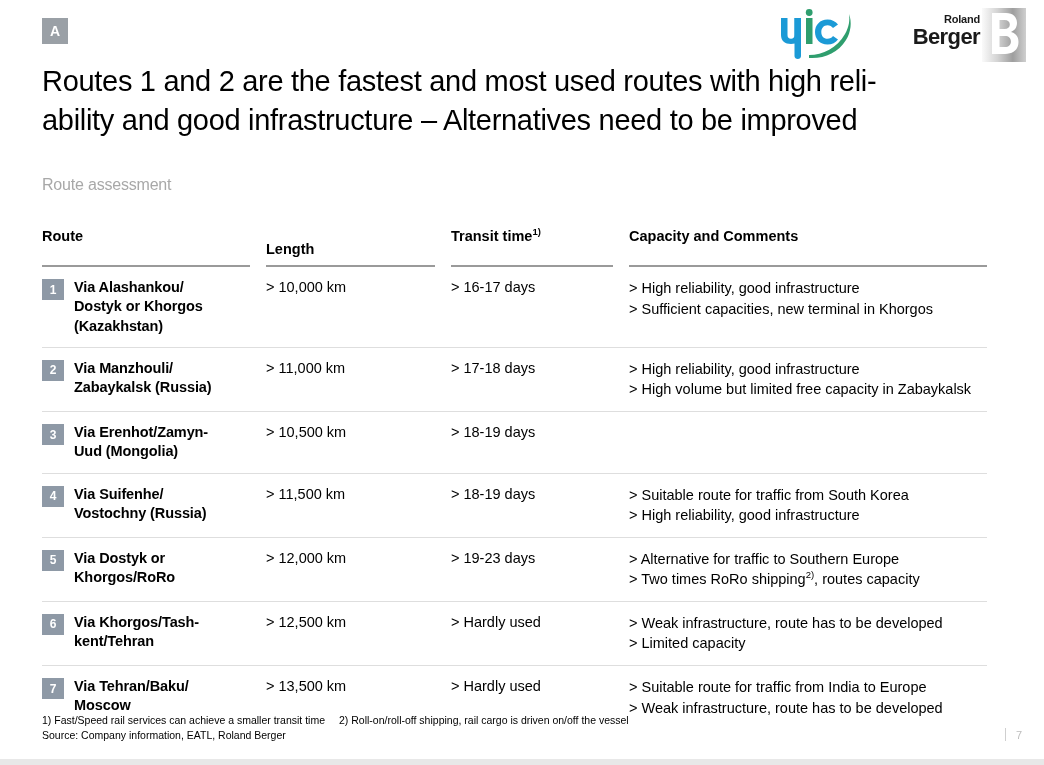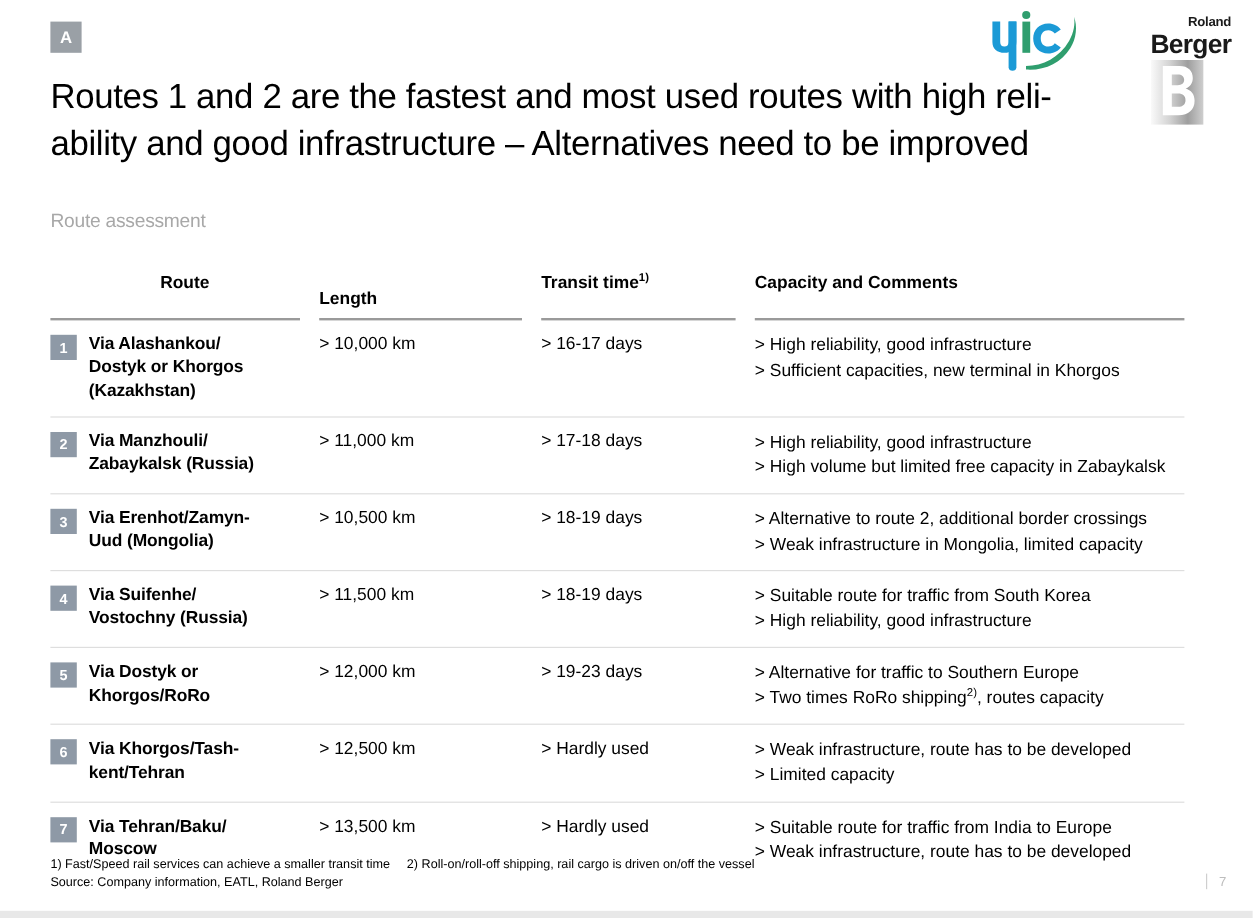--- a/index.html
+++ b/index.html
@@ -35,21 +35,21 @@
 
   .logos {
     position: absolute;
     right: 18px;
     top: 8px;
     display: flex;
     align-items: flex-start;
     gap: 26px;
   }
   .uic-logo { width: 112px; height: 52px; display:block; }
-  .rb-logo { display: flex; align-items: flex-start; gap: 2px; flex-direction: column; }
+  .rb-logo { display: flex; align-items: flex-start; gap: 2px; }
   .rb-words { display: flex; flex-direction: column; align-items: flex-end; line-height: 1; padding-top: 6px;}
   .rb-roland { font-size: 11px; font-weight: bold; color: #1a1a1a; letter-spacing: -0.2px; margin-bottom: 1px;}
   .rb-berger { font-size: 22px; font-weight: bold; color: #1a1a1a; letter-spacing: -0.6px; }
   .rb-b { width: 44px; height: 54px; display:block; }
 
   
   .title {
     position: absolute;
     left: 42px;
     top: 62px;
@@ -90,21 +90,21 @@
   }
   .th::after {
     content: "";
     position: absolute;
     left: 0;
     right: 16px;
     bottom: 0;
     height: 2.5px;
     background: #9a9a9a;
   }
-  .c-route   { width: 224px; text-align: center; }
+  .c-route   { width: 224px; }
   .c-length  { width: 185px; margin-top: 13px; }
   .c-transit { width: 178px; }
   .c-cap     { flex: 1; }
   .th.c-cap::after { right: 0; }
 
   .sup { font-size: 9.5px; vertical-align: super; line-height: 0; }
 
   .row {
     display: flex;
     border-bottom: 1.5px solid #dedede;
@@ -287,24 +287,20 @@
   <div class="row">
     <div class="cell-route">
       <span class="num-badge">3</span>
       <span class="route-name">
         <div>Via Erenhot/Zamyn-</div>
         <div>Uud (Mongolia)</div>
       </span>
     </div>
     <div class="cell-length">&gt; 10,500 km</div>
     <div class="cell-transit">&gt; 18-19 days</div>
-    <div class="cell-cap">
-      <div class="cap-line">&gt; Alternative to route 2, additional border crossings</div>
-      <div class="cap-line">&gt; Weak infrastructure in Mongolia, limited capacity</div>
-    </div>
   </div>
 
   <div class="row">
     <div class="cell-route">
       <span class="num-badge">4</span>
       <span class="route-name">
         <div>Via Suifenhe/</div>
         <div>Vostochny (Russia)</div>
       </span>
     </div>

